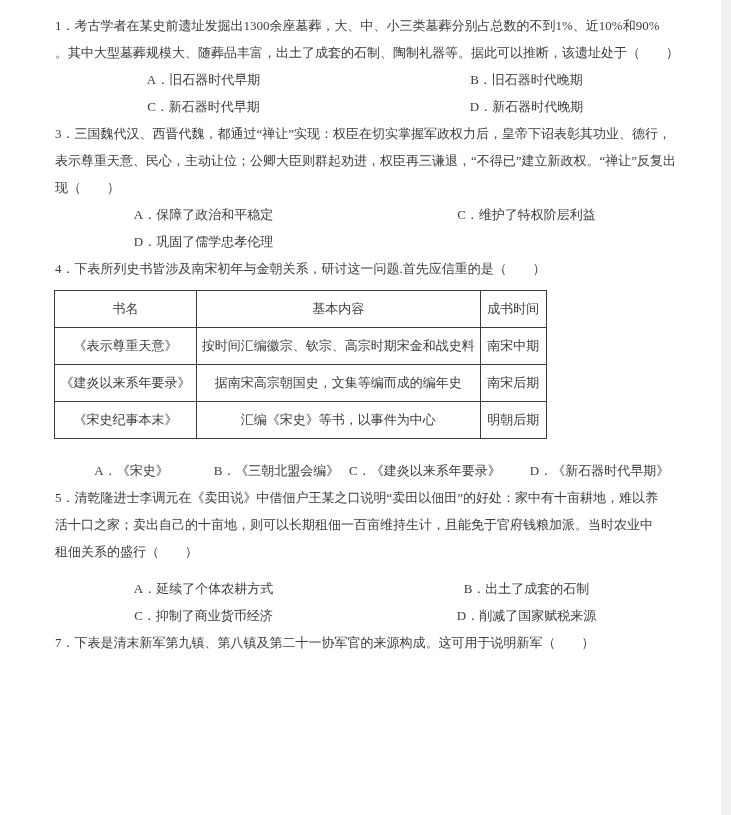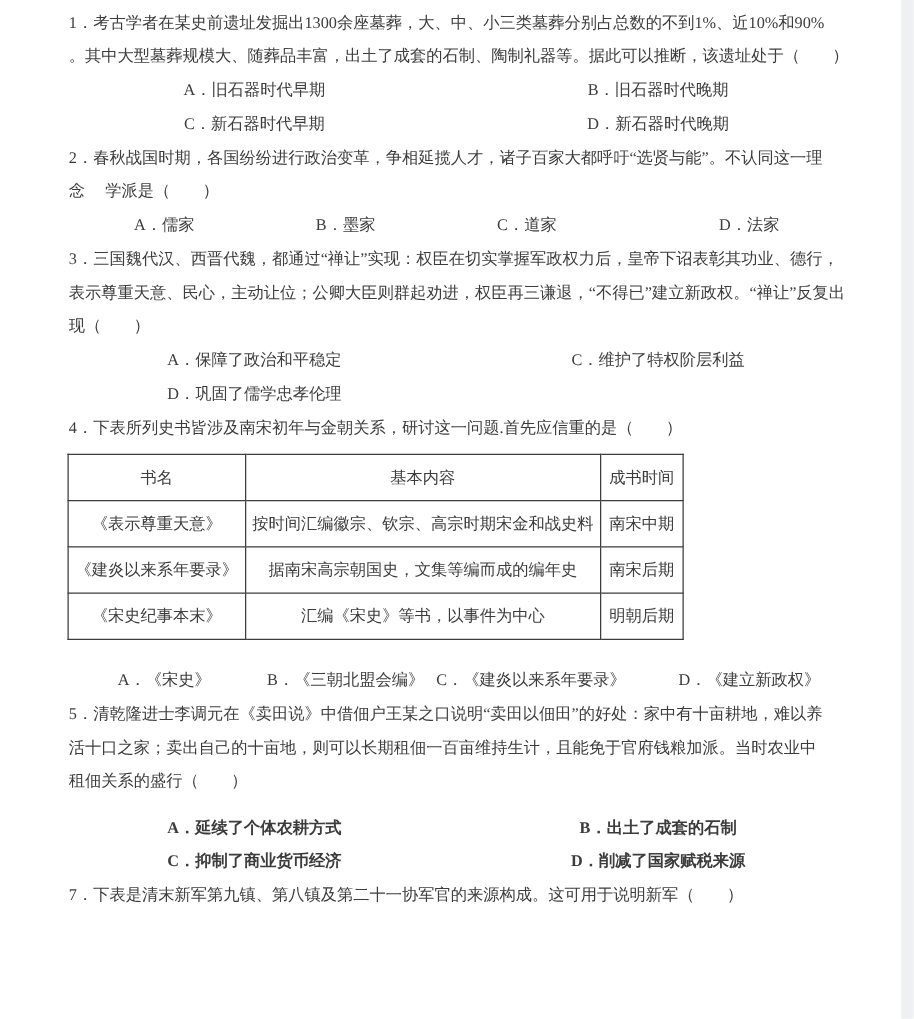--- a/index.html
+++ b/index.html
@@ -12,37 +12,37 @@
   }
   body {
     font-family: "Liberation Serif", serif;
     color: #3c3c3c;
     font-size: 13px;
     position: relative;
   }
   .content {
     position: absolute;
     left: 55px;
-    top: 4px;
+    top: 12px;
     width: 650px;
   }
   .qline {
     line-height: 27px;
     white-space: nowrap;
     letter-spacing: 0;
   }
   .opts {
     display: grid;
     padding-left: 4px;
     line-height: 27px;
   }
   .opts .opt { white-space: nowrap; text-align: center; }
   .cols2 { grid-template-columns: 289px 1fr; }
   .cols4 { grid-template-columns: 145px 145px 145px 1fr; }
-  .mt10 { margin-top: 10px; font-weight: bold; }
+  .mt10 { margin-top: 10px; }
   table.books {
     border-collapse: collapse;
     margin: 8px 0 18px -1px;
     table-layout: fixed;
     width: 493px;
   }
   table.books th, table.books td {
     border: 1px solid #3c3c3c;
     height: 36px;
     text-align: center;
@@ -74,30 +74,20 @@
     <div class="qline">1．考古学者在某史前遗址发掘出1300余座墓葬，大、中、小三类墓葬分别占总数的不到1%、近10%和90%</div>
     <div class="qline">。其中大型墓葬规模大、随葬品丰富，出土了成套的石制、陶制礼器等。据此可以推断，该遗址处于（　　）</div>
     <div class="opts cols2">
       <div class="opt">A．旧石器时代早期</div>
       <div class="opt">B．旧石器时代晚期</div>
       <div class="opt">C．新石器时代早期</div>
       <div class="opt">D．新石器时代晚期</div>
     </div>
   </section>
 
-  <section>
-    <div class="qline">2．春秋战国时期，各国纷纷进行政治变革，争相延揽人才，诸子百家大都呼吁“选贤与能”。不认同这一理</div>
-    <div class="qline">念　 学派是（　　）</div>
-    <div class="opts cols4">
-      <div class="opt">A．儒家</div>
-      <div class="opt">B．墨家</div>
-      <div class="opt">C．道家</div>
-      <div class="opt">D．法家</div>
-    </div>
-  </section>
 
   <section>
     <div class="qline">3．三国魏代汉、西晋代魏，都通过“禅让”实现：权臣在切实掌握军政权力后，皇帝下诏表彰其功业、德行，</div>
     <div class="qline">表示尊重天意、民心，主动让位；公卿大臣则群起劝进，权臣再三谦退，“不得已”建立新政权。“禅让”反复出</div>
     <div class="qline">现（　　）</div>
     <div class="opts cols2">
       <div class="opt">A．保障了政治和平稳定</div>
       <div class="opt">C．维护了特权阶层利益</div>
       <div class="opt">D．巩固了儒学忠孝伦理</div>
     </div>
@@ -135,21 +125,21 @@
           <td class="left">汇编《宋史》等书，以事件为中心</td>
           <td>明朝后期</td>
         </tr>
       </tbody>
     </table>
 
     <div class="opts cols4">
       <div class="opt">A．《宋史》</div>
       <div class="opt">B．《三朝北盟会编》</div>
       <div class="opt">C．《建炎以来系年要录》</div>
-      <div class="opt">D．《建立新政权》</div>
+      <div class="opt">D．《新石器时代早期》</div>
     </div>
   </section>
 
   <section>
     <div class="qline">5．清乾隆进士李调元在《卖田说》中借佃户王某之口说明“卖田以佃田”的好处：家中有十亩耕地，难以养</div>
     <div class="qline">活十口之家；卖出自己的十亩地，则可以长期租佃一百亩维持生计，且能免于官府钱粮加派。当时农业中</div>
     <div class="qline">租佃关系的盛行（　　）</div>
     <div class="opts cols2 mt10">
       <div class="opt">A．延续了个体农耕方式</div>
       <div class="opt">B．出土了成套的石制</div>

